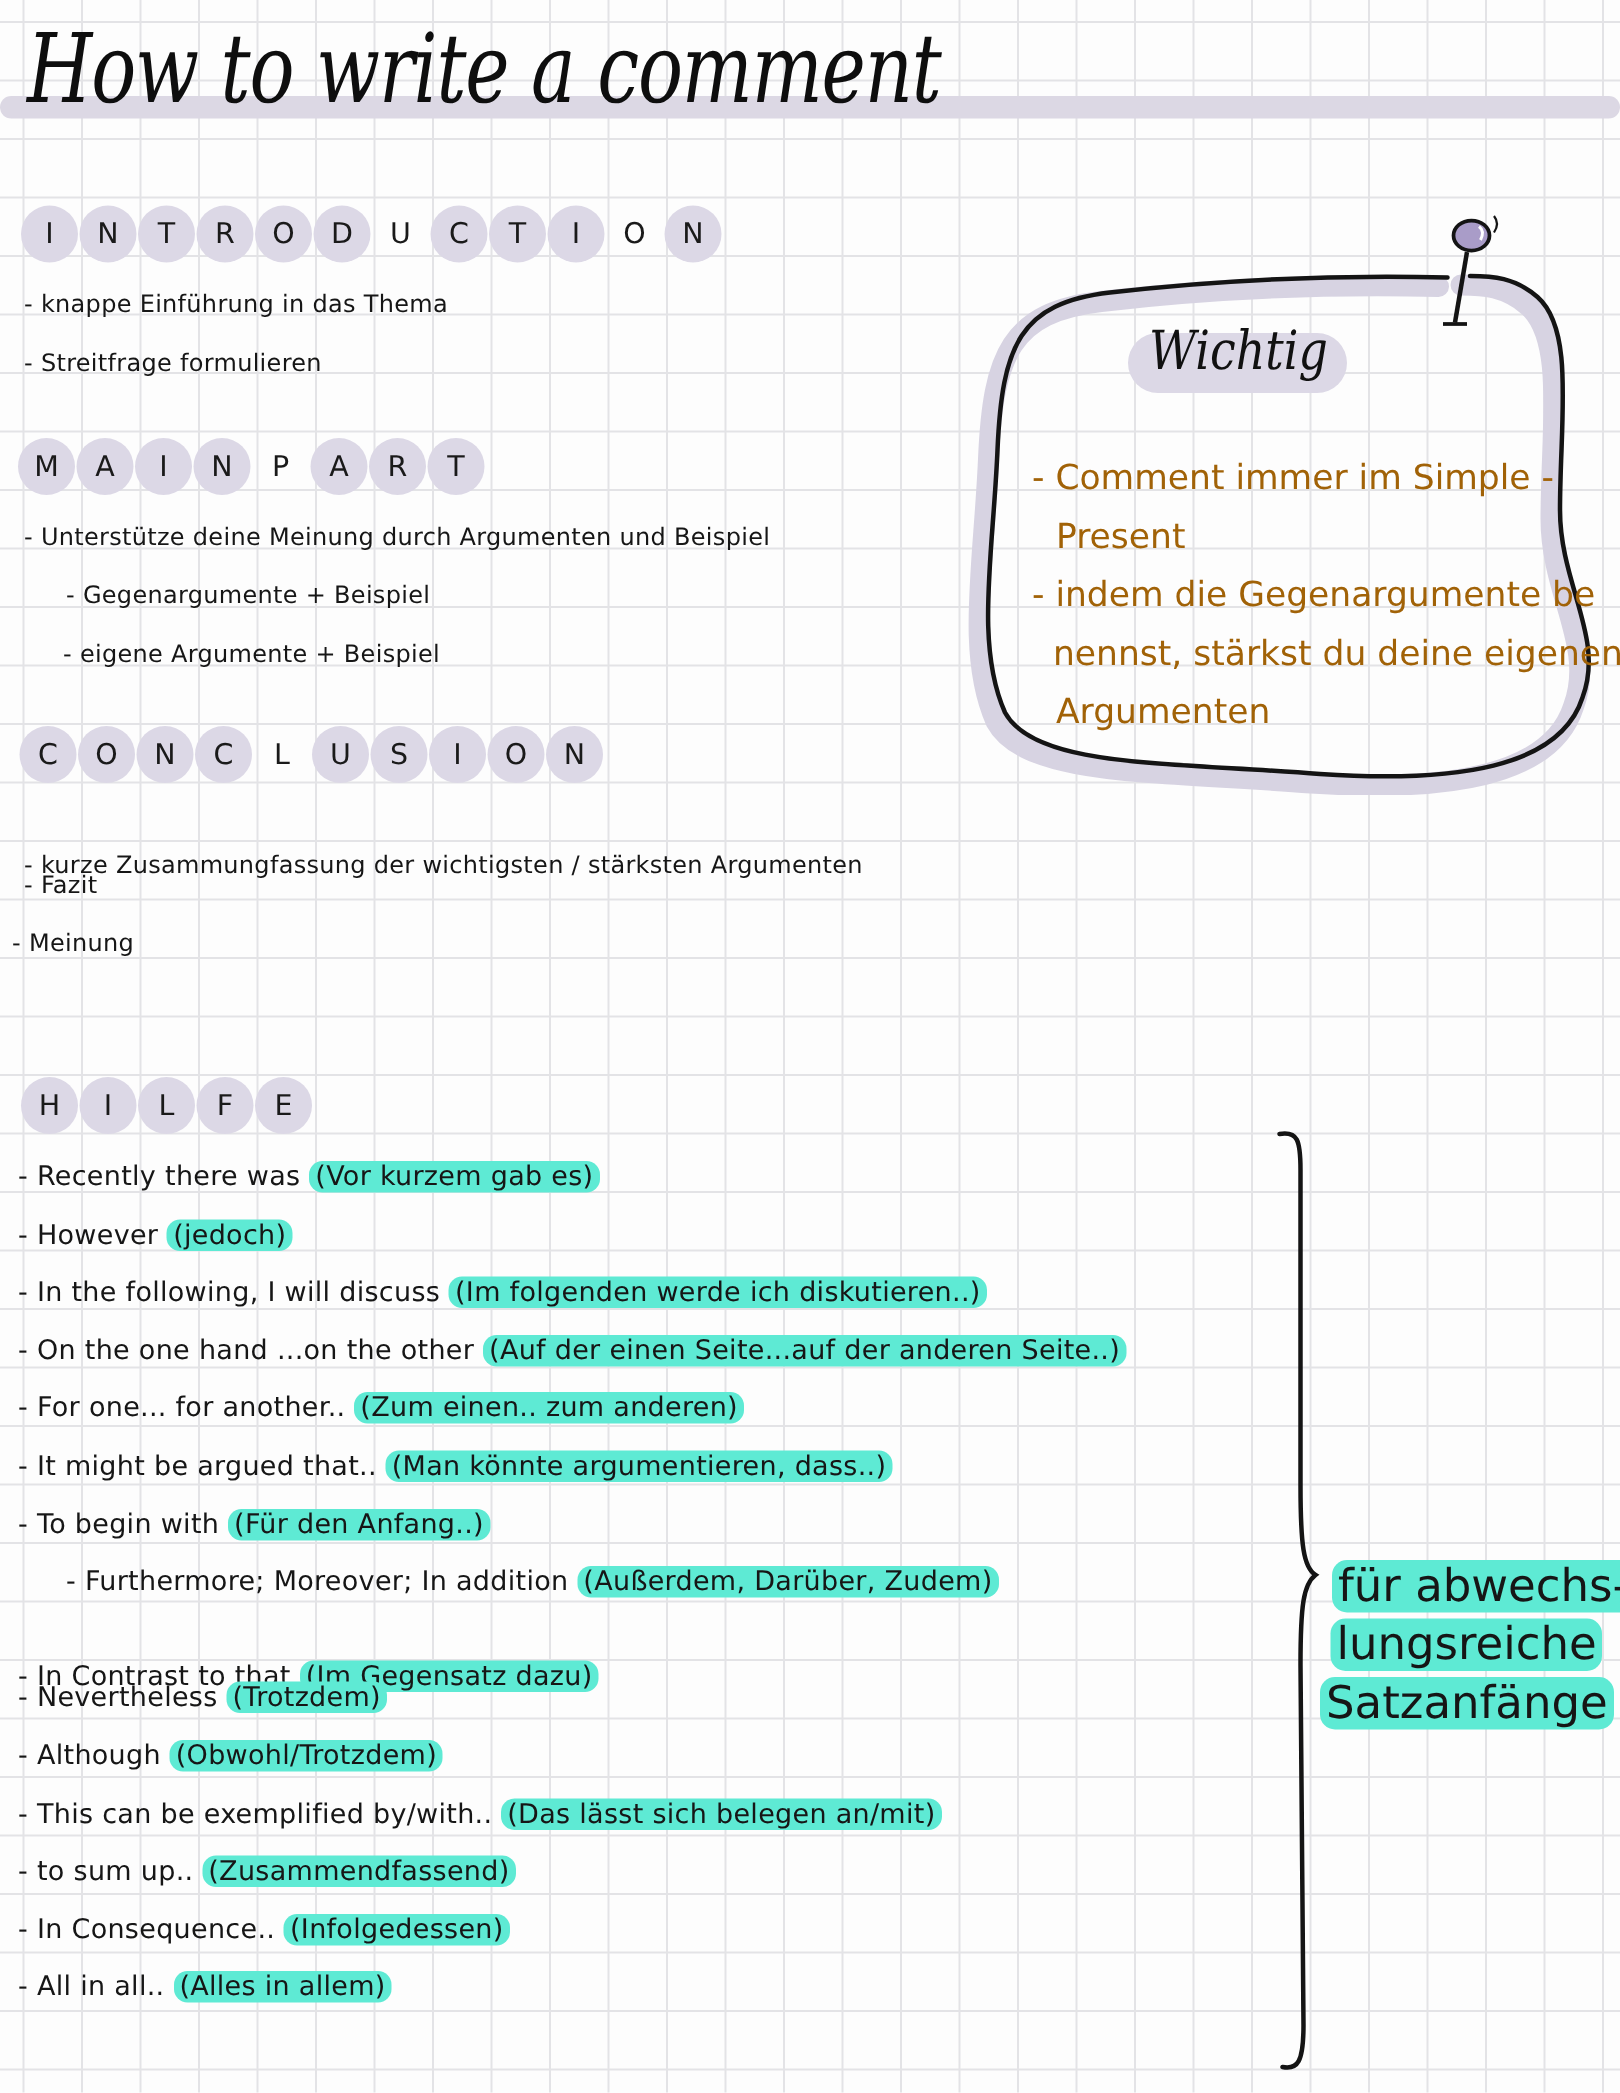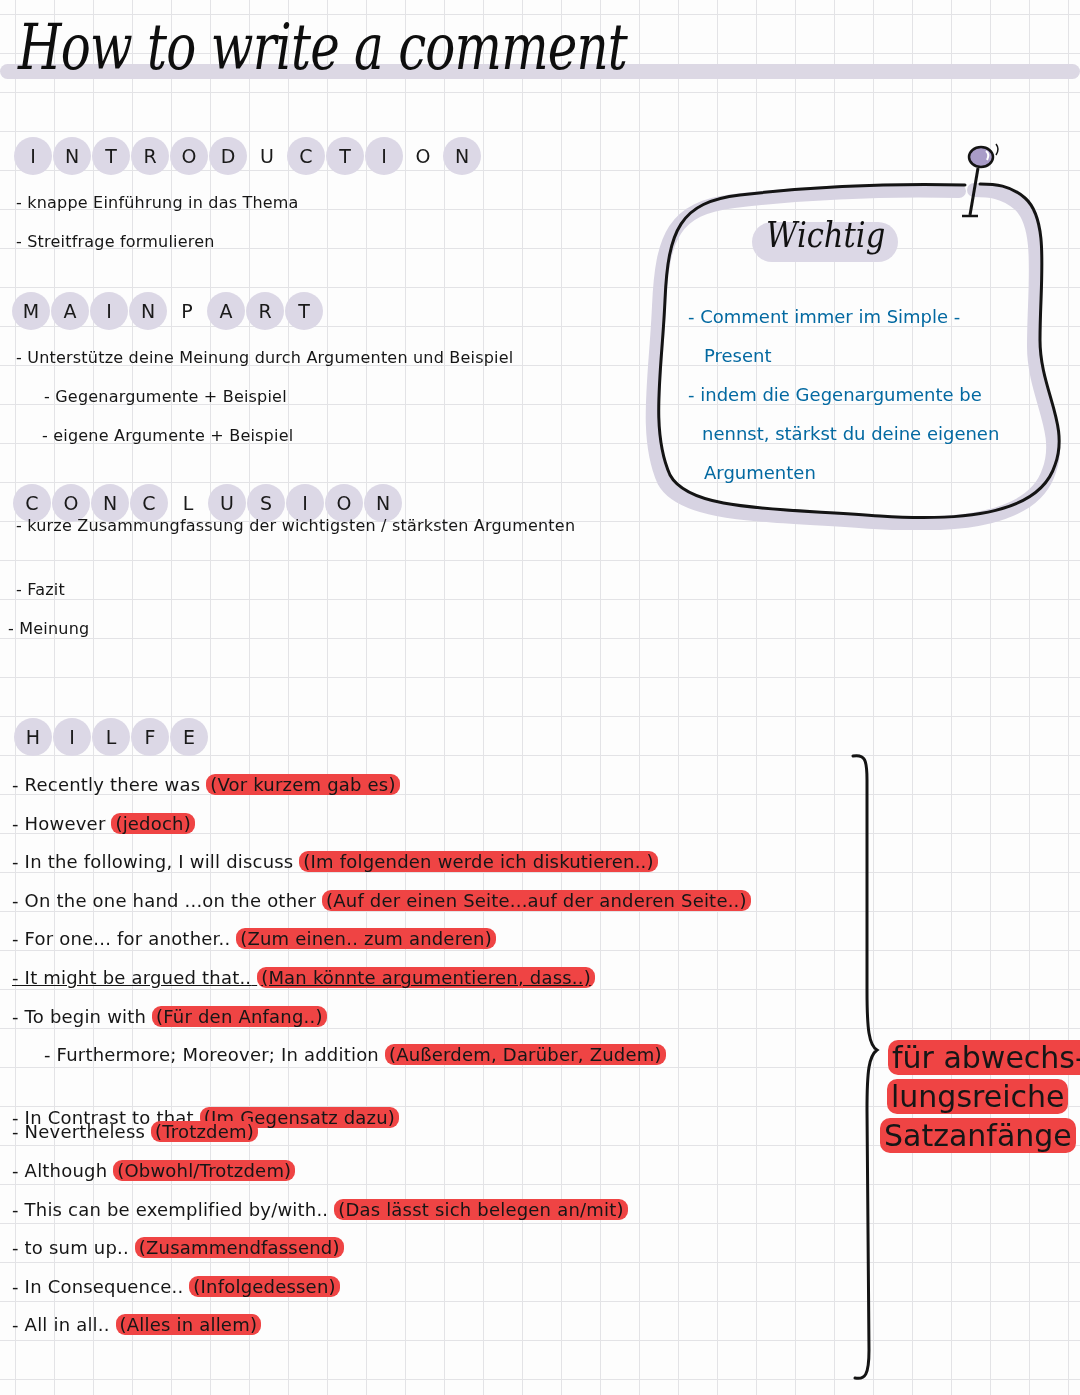--- a/index.html
+++ b/index.html
@@ -32,33 +32,33 @@
   }
   .bubble.filled { background:#dcd8e6; }
   
   .line {
     position:absolute; white-space:nowrap;
     font-family:"DejaVu Sans", sans-serif; color:#161616;
     letter-spacing:0.2px;
   }
   .small { font-size:16px; }
   .mid { font-size:18px; }
-  .hl { background:#ef4444; border-radius:9px; padding:0 4px; }
+  .hl { background:#5eead4; border-radius:9px; padding:0 4px; }
   
   .box-svg { position:absolute; left:630px; top:140px; }
   .wichtig-pill {
     position:absolute; left:752px; top:222px; width:146px; height:40px;
     background:#dcd8e6; border-radius:20px;
   }
   .wichtig {
     position:absolute; left:766px; top:214px;
     font-family:"DejaVu Serif", serif; font-style:italic; font-size:36px; color:#111;
     transform:scaleX(0.85); transform-origin:left top;
   }
-  .box-line { position:absolute; font-size:18px; white-space:nowrap; color:#0369a1; }
+  .box-line { position:absolute; font-size:23px; white-space:nowrap; color:#a16207; }
   
   .brace-svg { position:absolute; left:845px; top:750px; }
   .side-note { position:absolute; font-size:30px; white-space:nowrap; color:#161616; }
   .side-note .hl { border-radius:10px; }
 </style>
 </head>
 <body>
 
 <div class="title-band"></div>
 <div class="title">How to write a comment</div>
@@ -99,21 +99,21 @@
     <span class="bubble filled">O</span>
     <span class="bubble filled">N</span>
     <span class="bubble filled">C</span>
     <span class="bubble">L</span>
     <span class="bubble filled">U</span>
     <span class="bubble filled">S</span>
     <span class="bubble filled">I</span>
     <span class="bubble filled">O</span>
     <span class="bubble filled">N</span>
   </div>
-<div class="line small" style="left:16px; top:516px;">- kurze Zusammungfassung der wichtigsten / stärksten Argumenten</div>
+<div class="line small" style="left:16px; top:567px;">- kurze Zusammungfassung der wichtigsten / stärksten Argumenten</div>
 <div class="line small" style="left:16px; top:580px;">- Fazit</div>
 <div class="line small" style="left:8px; top:619px;">- Meinung</div>
 
 <svg class="box-svg" width="450" height="390" viewBox="0 0 450 390">
   <path d="M 335 45 C 250 43 170 48 110 55 C 50 62 38 90 35 160 C 32 230 20 290 40 335 C 60 372 150 368 250 376 C 340 382 410 372 425 325 C 440 285 410 250 410 200 C 410 140 420 80 395 58 C 380 45 365 44 350 44" fill="none" stroke="#d7d3e2" stroke-width="14" stroke-linecap="round" transform="translate(-6,6)"></path>
   <path d="M 335 45 C 250 43 170 48 110 55 C 50 62 38 90 35 160 C 32 230 20 290 40 335 C 60 372 150 368 250 376 C 340 382 410 372 425 325 C 440 285 410 250 410 200 C 410 140 420 80 395 58 C 380 45 365 44 350 44" fill="none" stroke="#141414" stroke-width="3" stroke-linecap="round"></path>
 
   <g>
     <line x1="348" y1="28" x2="340" y2="75" stroke="#141414" stroke-width="3"></line>
     <line x1="332" y1="76" x2="348" y2="76" stroke="#141414" stroke-width="2.5"></line>
@@ -136,21 +136,21 @@
     <span class="bubble filled">L</span>
     <span class="bubble filled">F</span>
     <span class="bubble filled">E</span>
   </div>
 <div id="phrase-list">
     <div class="line mid" style="left: 12px; top: 774px;"><span>- Recently there was</span>  <span class="hl">(Vor kurzem gab es)</span></div>
     <div class="line mid" style="left: 12px; top: 812.6px;"><span>- However</span>  <span class="hl">(jedoch)</span></div>
     <div class="line mid" style="left: 12px; top: 851.2px;"><span>- In the following, I will discuss</span>  <span class="hl">(Im folgenden werde ich diskutieren..)</span></div>
     <div class="line mid" style="left: 12px; top: 889.8px;"><span>- On the one hand ...on the other</span>  <span class="hl">(Auf der einen Seite...auf der anderen Seite..)</span></div>
     <div class="line mid" style="left: 12px; top: 928.4px;"><span>- For one... for another..</span>  <span class="hl">(Zum einen.. zum anderen)</span></div>
-    <div class="line mid" style="left: 12px; top: 967px; text-decoration: underline;"><span>- It might be argued that..</span>  <span class="hl">(Man könnte argumentieren, dass..)</span></div>
+    <div class="line mid" style="left: 12px; top: 967px;"><span>- It might be argued that..</span>  <span class="hl">(Man könnte argumentieren, dass..)</span></div>
     <div class="line mid" style="left: 12px; top: 1005.6px;"><span>- To begin with</span>  <span class="hl">(Für den Anfang..)</span></div>
     <div class="line mid" style="left: 12px; top: 1044.2px; margin-left: 32px;"><span>- Furthermore; Moreover; In addition</span>  <span class="hl">(Außerdem, Darüber, Zudem)</span></div>
     <div class="line mid" style="left: 12px; top: 1082.8px; margin-top: 24px;"><span>- In Contrast to that</span>  <span class="hl">(Im Gegensatz dazu)</span></div>
     <div class="line mid" style="left: 12px; top: 1121.4px;"><span>- Nevertheless</span>  <span class="hl">(Trotzdem)</span></div>
     <div class="line mid" style="left: 12px; top: 1160px;"><span>- Although</span>  <span class="hl">(Obwohl/Trotzdem)</span></div>
     <div class="line mid" style="left: 12px; top: 1198.6px;"><span>- This can be exemplified by/with..</span>  <span class="hl">(Das lässt sich belegen an/mit)</span></div>
     <div class="line mid" style="left: 12px; top: 1237.2px;"><span>- to sum up..</span>  <span class="hl">(Zusammendfassend)</span></div>
     <div class="line mid" style="left: 12px; top: 1275.8px;"><span>- In Consequence..</span>  <span class="hl">(Infolgedessen)</span></div>
     <div class="line mid" style="left: 12px; top: 1314.4px;"><span>- All in all..</span>  <span class="hl">(Alles in allem)</span></div>
   </div>

